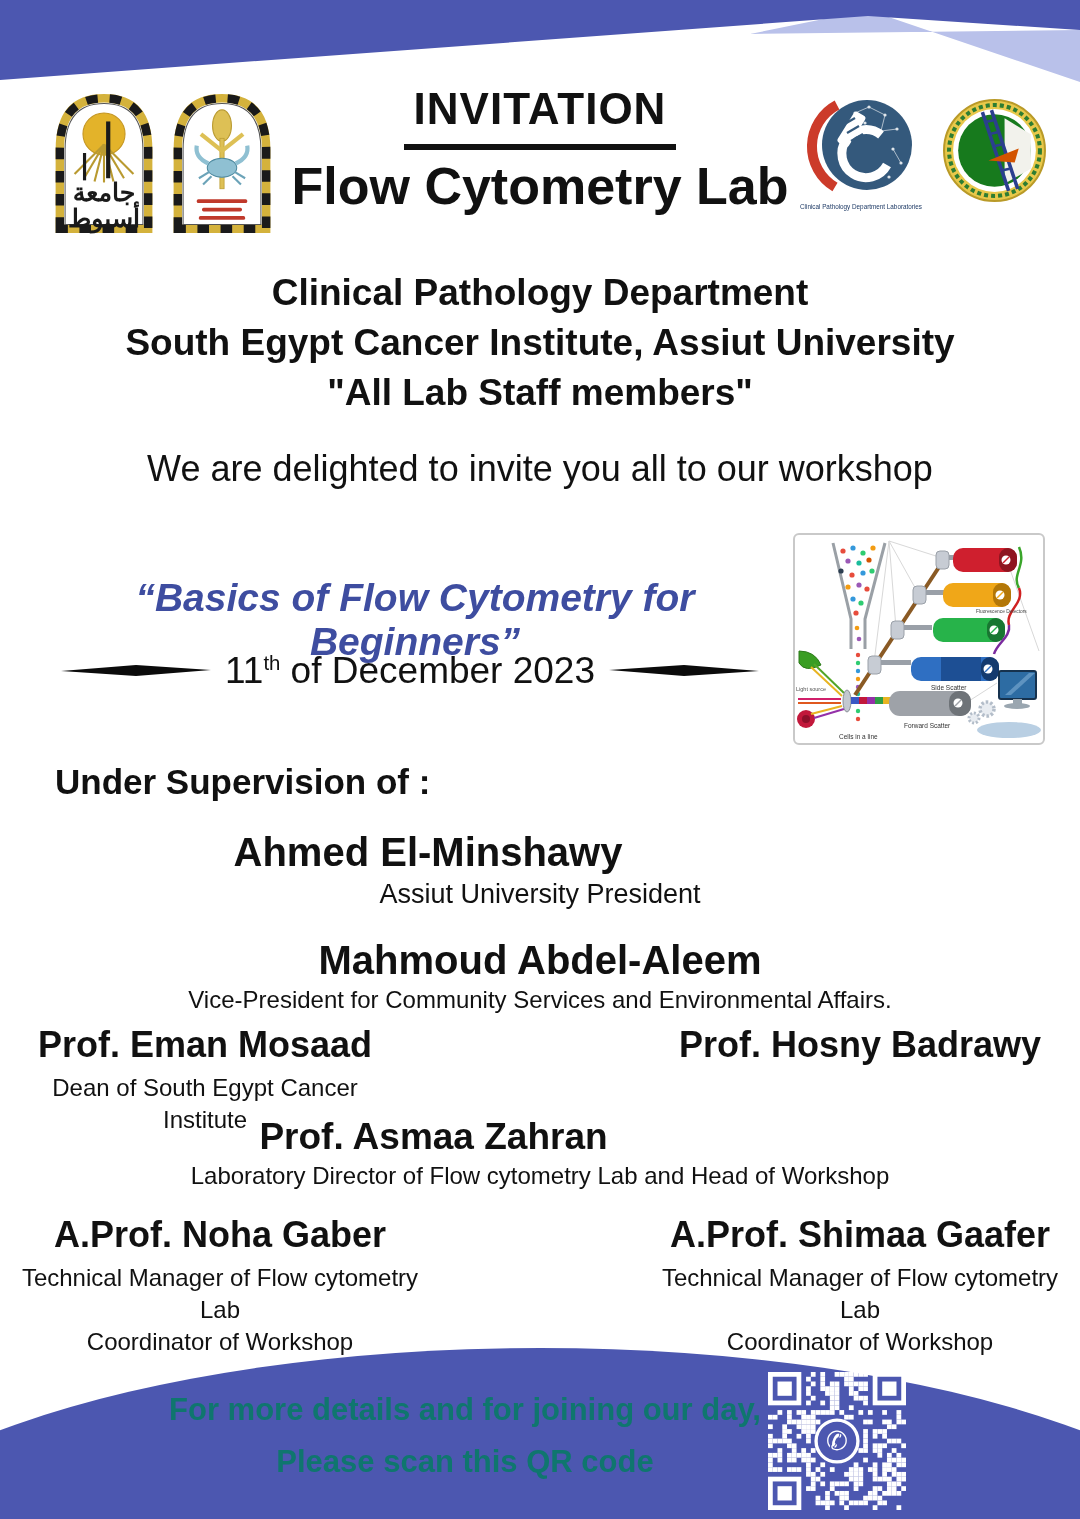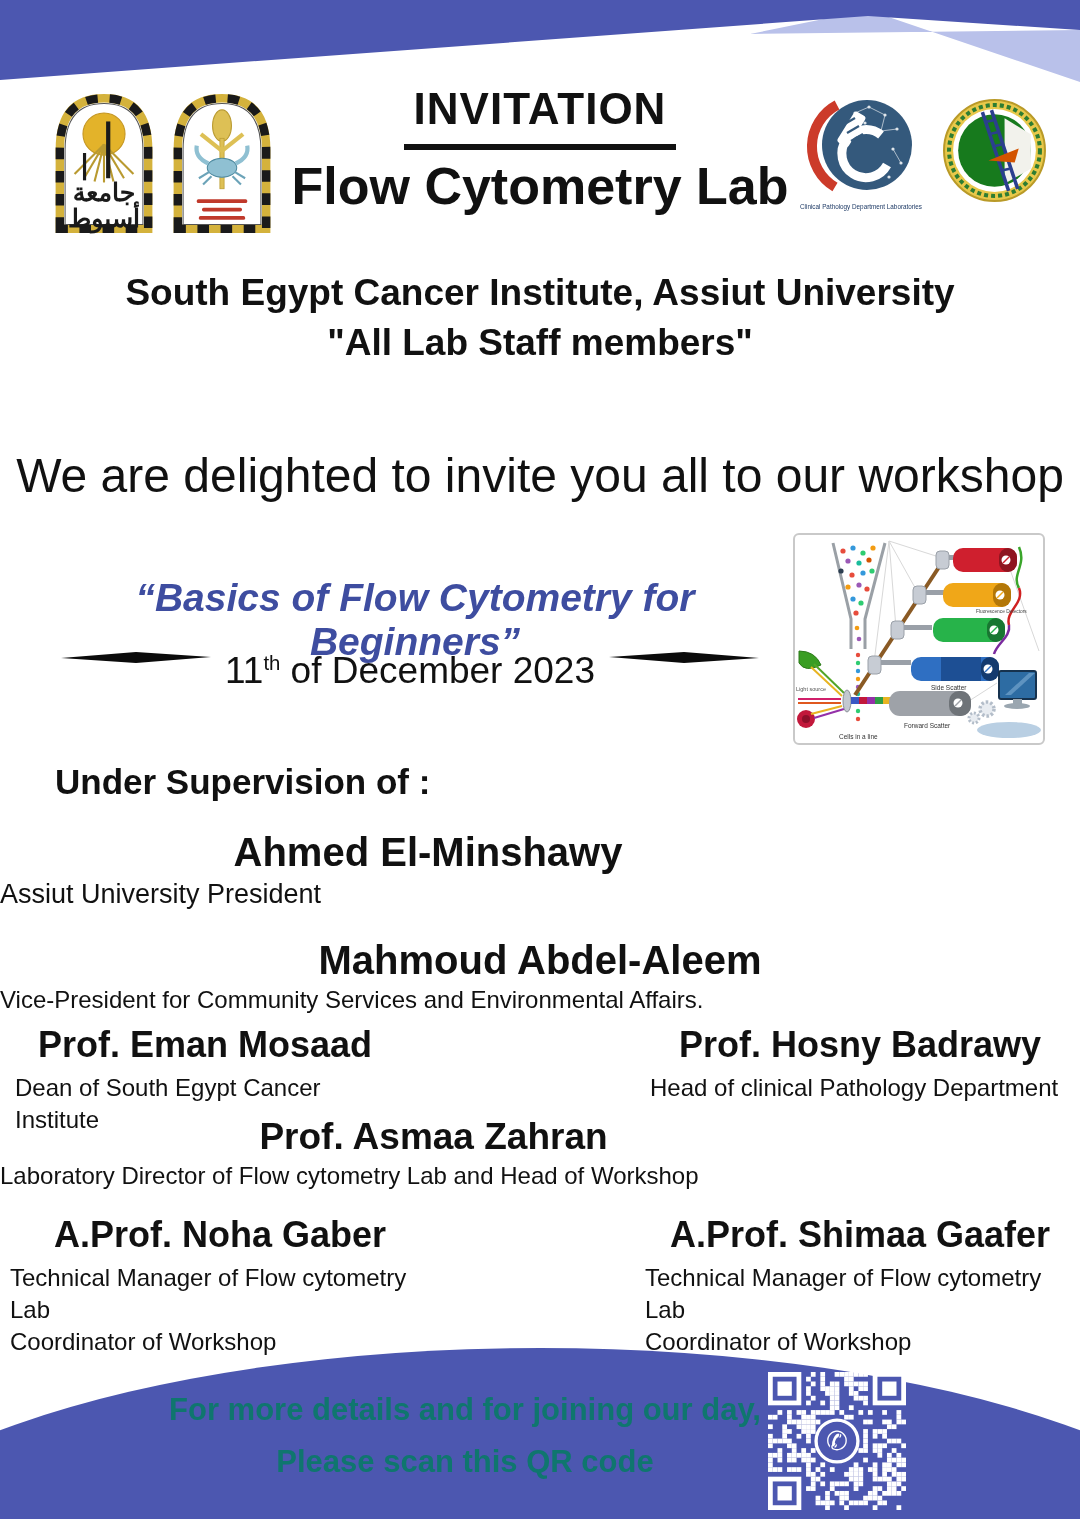--- a/index.html
+++ b/index.html
@@ -13,35 +13,35 @@
   .banner-svg{top:0;left:0;}
   
   .invitation-wrap{top:84px;left:300px;width:480px;text-align:center;}
   .invitation{
     display:inline-block;font-size:44px;font-weight:bold;letter-spacing:1px;
     border-bottom:6px solid #111;padding:0 10px 10px;
   }
   .lab-title{top:156px;left:230px;width:620px;text-align:center;font-size:52px;font-weight:bold;}
   
   .intro{top:268px;left:0;width:1080px;text-align:center;font-size:37px;font-weight:bold;line-height:50px;}
-  .welcome{top:448px;left:0;width:1080px;text-align:center;font-size:48px;font-weight:normal;}
+  .welcome{top:448px;left:0;width:1080px;text-align:center;font-size:36px;font-weight:normal;}
   
   .event-title{
     top:576px;left:30px;width:770px;text-align:center;
     font-size:39px;font-weight:bold;font-style:italic;color:var(--title-blue,#3e4d9e);
   }
-  .date-row{top:650px;left:40px;width:740px;display:flex;align-items:flex-start;justify-content:center;gap:14px;}
+  .date-row{top:650px;left:40px;width:740px;display:flex;align-items:center;justify-content:center;gap:14px;}
   .date-text{font-size:37px;white-space:nowrap;}
   .date-text sup{font-size:0.55em;}
   .dash{flex:0 0 auto;}
   .diagram-box{top:533px;left:793px;}
   
   .supervision-heading{top:762px;left:55px;font-size:35px;font-weight:bold;}
   .person-name{font-weight:bold;font-size:40px;text-align:center;}
-  .person-sub{font-size:24px;line-height:32px;}
+  .person-sub{font-size:24px;text-align:center;line-height:32px;}
   .p-ahmed-name{top:830px;left:0;width:856px;}
   .p-ahmed-sub{top:878px;left:0;width:1080px;font-size:27px;}
   .p-mahmoud-name{top:938px;left:0;width:1080px;}
   .p-mahmoud-sub{top:984px;left:0;width:1080px;}
   .p-eman{top:1024px;left:15px;width:380px;}
   .p-hosny{top:1024px;left:650px;width:420px;}
   .p-asmaa-name{top:1116px;left:0;width:867px;font-size:37px;}
   .p-asmaa-sub{top:1160px;left:0;width:1080px;}
   .p-noha{top:1214px;left:10px;width:420px;}
   .p-shimaa{top:1214px;left:645px;width:430px;}
@@ -165,20 +165,21 @@
           <line x1="46" y1="36" x2="55" y2="34"></line>
         <line x1="50" y1="48" x2="59" y2="46"></line>
           <line x1="54" y1="60" x2="63" y2="58"></line>
         <line x1="58" y1="72" x2="67" y2="70"></line>
       </g>
     </g>
     <polygon points="46,62 76,50 72,64" fill="#d35400"></polygon>
   </svg>
 
   <div class="abs intro">
+    <div>Clinical Pathology Department</div>
     <div>South Egypt Cancer Institute, Assiut University</div>
     <div>"All Lab Staff members"</div>
   </div>
   <div class="abs welcome">We are delighted to invite you all to our workshop</div>
 
   <div class="abs event-title">“Basics of Flow Cytometry for Beginners”</div>
   <div class="abs date-row">
     <svg class="dash" width="150" height="16" viewBox="0 0 150 16">
       <polygon points="0,8 75,2 150,7 75,13" fill="#0b0b0b"></polygon>
     </svg>
@@ -326,21 +327,20 @@
 
   <div class="abs person-name p-mahmoud-name">Mahmoud Abdel-Aleem</div>
   <div class="abs person-sub p-mahmoud-sub">Vice-President for Community Services and Environmental Affairs.</div>
 
   <div class="abs p-eman">
     <div class="person-name col-name">Prof. Eman Mosaad</div>
     <div class="person-sub col-sub">Dean of South Egypt Cancer Institute</div>
   </div>
   <div class="abs p-hosny">
     <div class="person-name col-name">Prof. Hosny Badrawy</div>
-    <div class="person-sub col-sub">Head of clinical Pathology Department</div>
   </div>
 
   <div class="abs person-name p-asmaa-name">Prof. Asmaa Zahran</div>
   <div class="abs person-sub p-asmaa-sub">Laboratory Director of Flow cytometry Lab and Head of Workshop</div>
 
   <div class="abs p-noha">
     <div class="person-name col-name">A.Prof. Noha Gaber</div>
     <div class="person-sub col-sub">Technical Manager of Flow cytometry Lab</div>
     <div class="person-sub">Coordinator of Workshop</div>
   </div>

